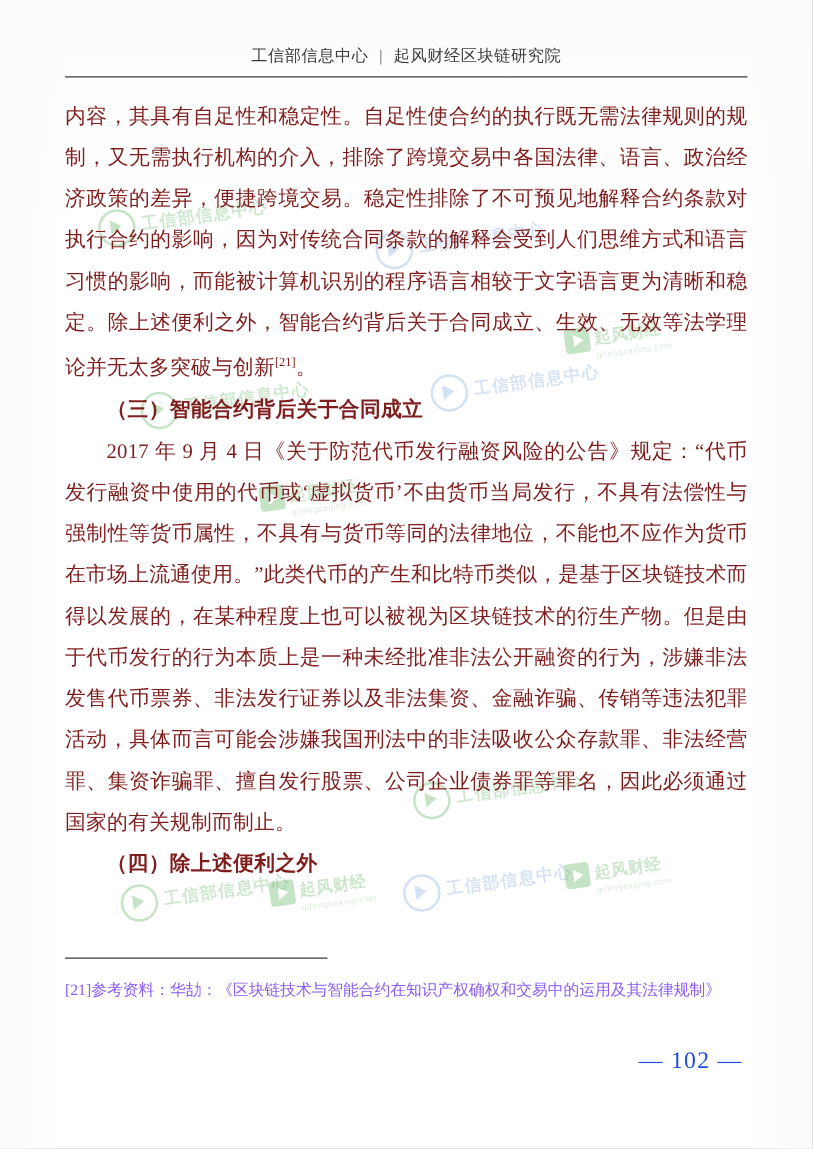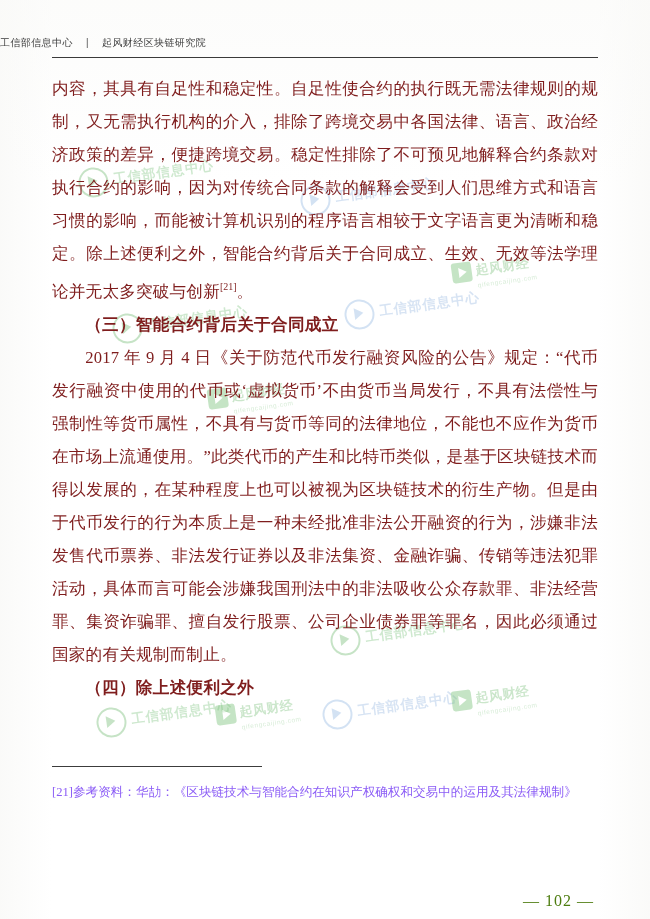--- a/index.html
+++ b/index.html
@@ -36,23 +36,23 @@
     position: relative;
     z-index: 3;
     padding: 0 52px;
     box-sizing: border-box;
   }
   
   .header {
     position: relative;
     z-index: 3;
     padding-top: 36px;
-    text-align: left;
-    font-family: Liberation Mono, monospace;
-    font-size: 10px;
+    text-align: center;
+    font-family: Liberation Serif, serif;
+    font-size: 13px;
     color: #3b3b3b;
     letter-spacing: 0.4px;
   }
   .header .sep {
     margin: 0 5px;
     color: #555;
   }
   .header-rule {
     position: relative;
     z-index: 3;
@@ -102,24 +102,24 @@
     width: 546px;
     z-index: 3;
     font-size: 12.6px;
     line-height: 25px;
     color: #8b5cf6;
     text-align: justify;
   }
   .footer-page {
     position: absolute;
     right: 56px;
-    top: 892px;
-    z-index: 3;
-    font-size: 16px;
-    color: #4d7c0f;
+    top: 838px;
+    z-index: 3;
+    font-size: 19px;
+    color: #1d4ed8;
     letter-spacing: 1px;
   }
   
   .wm-layer {
     position: absolute;
     inset: 0;
     z-index: 2;
     pointer-events: none;
     overflow: hidden;
   }

